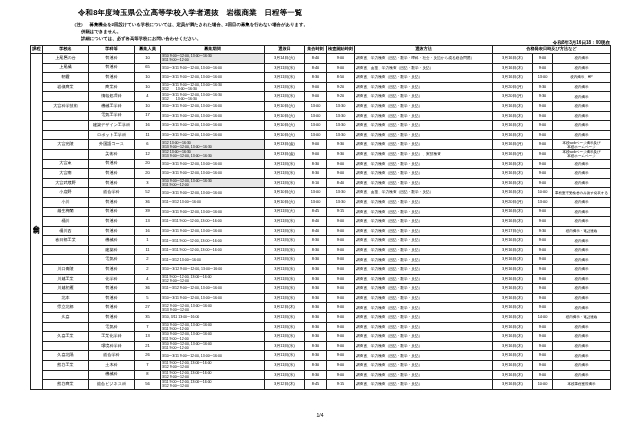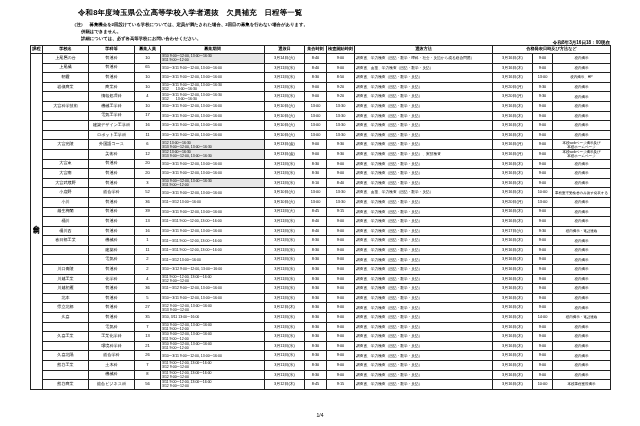--- a/index.html
+++ b/index.html
@@ -85,21 +85,21 @@
   .footer{
     position:absolute;left:0;right:0;bottom:8px;
     text-align:center;font-size:5px;
   }
 </style>
 </head>
 <body>
 
 <div class="page">
 
-  <div class="title">令和8年度埼玉県公立高等学校入学者選抜　欠員補充　日程等一覧</div>
+  <div class="title">令和8年度埼玉県公立高等学校入学者選抜　岩槻商業　日程等一覧</div>
 
   <div class="notes">
     <span class="n-lead">（注）　募集機会を2回設けている学校については、定員が満たされた場合、2回目の募集を行わない場合があります。</span>
     <span class="n-ind">併願はできません。</span>
     <span class="n-ind">詳細については、必ず各高等学校にお問い合わせください。</span>
   </div>
 
   <div class="asof">令和8年3月16日18：00現在</div>
 
   <table class="sheet">

